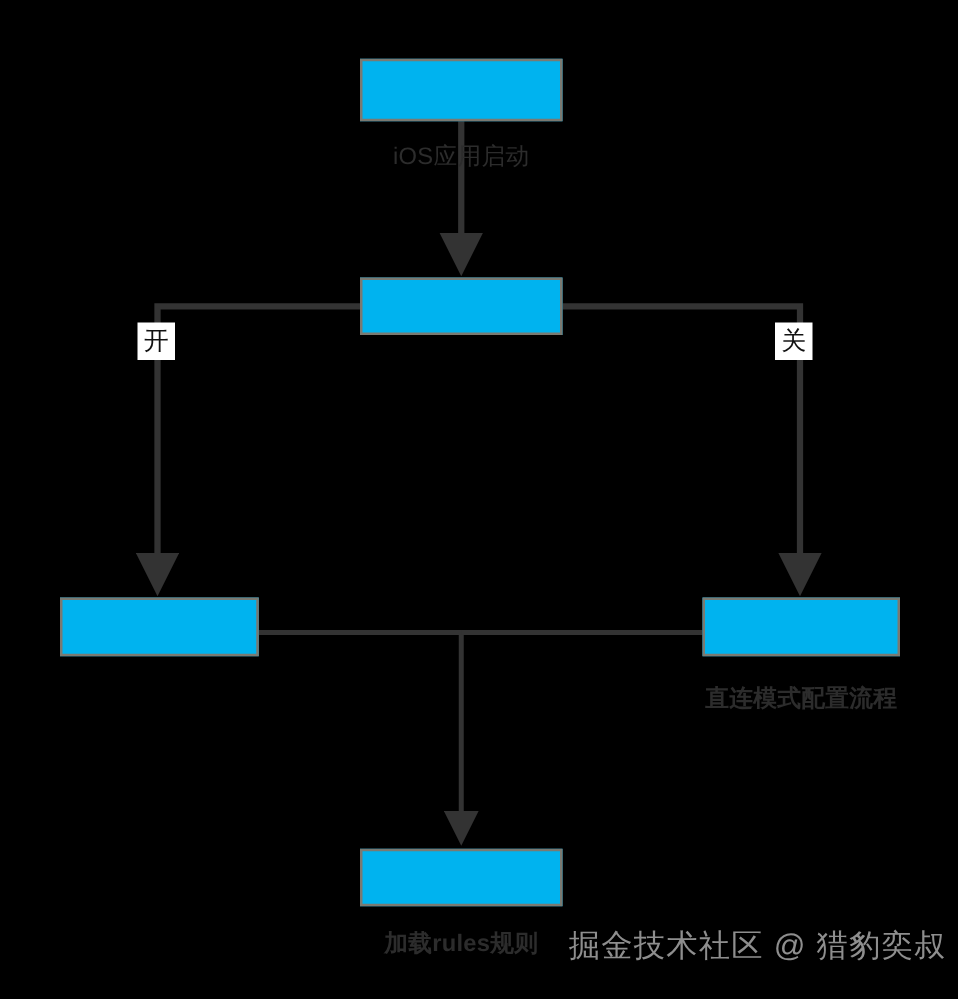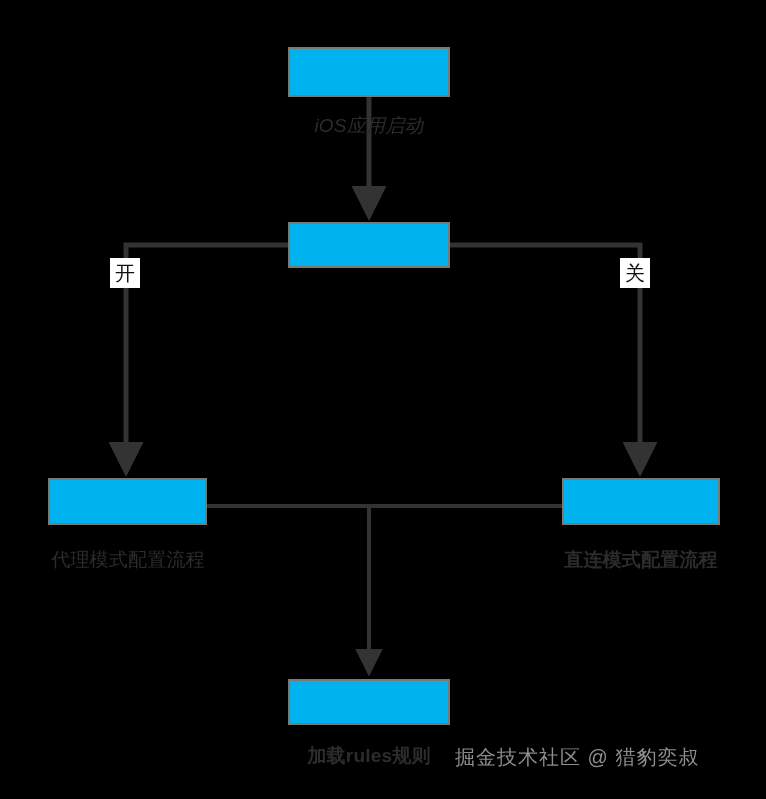--- a/index.html
+++ b/index.html
@@ -46,21 +46,21 @@
     position: absolute;
     left: 0;
     top: 0;
     width: 766px;
     height: 799px;
     pointer-events: none;
   }
   .watermark {
     position: absolute;
     color: #8e8e8e;
-    font-size: 20px;
+    font-size: 25px;
     line-height: 26px;
     white-space: nowrap;
     letter-spacing: 1px;
   }
 </style>
 </head>
 <body>
 
 <div id="canvas">
 
@@ -76,26 +76,25 @@
     <path d="M 288 245 L 126 245 L 126 470" stroke="#333333" stroke-width="5" fill="none" marker-end="url(#arrow)"></path>
 
     <path d="M 450 245 L 640 245 L 640 470" stroke="#333333" stroke-width="5" fill="none" marker-end="url(#arrow)"></path>
 
     <path d="M 207 506 L 369 506 L 369 671" stroke="#333333" stroke-width="4" fill="none" marker-end="url(#arrow)"></path>
 
     <path d="M 562 506 L 369 506" stroke="#333333" stroke-width="4" fill="none"></path>
   </svg>
 
   <div class="node" style="left:288px; top:47px; width:162px; height:50px;"></div>
-  <div class="node-label" style="left:269px; top:114px; width:200px;font-style:italic;">iOS应用启动</div>
+  <div class="node-label" style="left:269px; top:114px; width:200px;">iOS应用启动</div>
 
   <div class="node" style="left:288px; top:222px; width:162px; height:46px;"></div>
 
   <div class="node" style="left:48px; top:478px; width:159px; height:47px;"></div>
-  <div class="node-label" style="left:22px; top:548px; width:212px;">代理模式配置流程</div>
 
   <div class="node" style="left:562px; top:478px; width:158px; height:47px;"></div>
   <div class="node-label" style="left:535px; top:548px; width:212px;font-weight:bold;">直连模式配置流程</div>
 
   <div class="node" style="left:288px; top:679px; width:162px; height:46px;"></div>
   <div class="node-label" style="left:299px; top:744px; width:140px;font-weight:bold;">加载rules规则</div>
 
   <div class="edge-label" style="left:110px; top:258px;">开</div>
   <div class="edge-label" style="left:620px; top:258px;">关</div>
 

